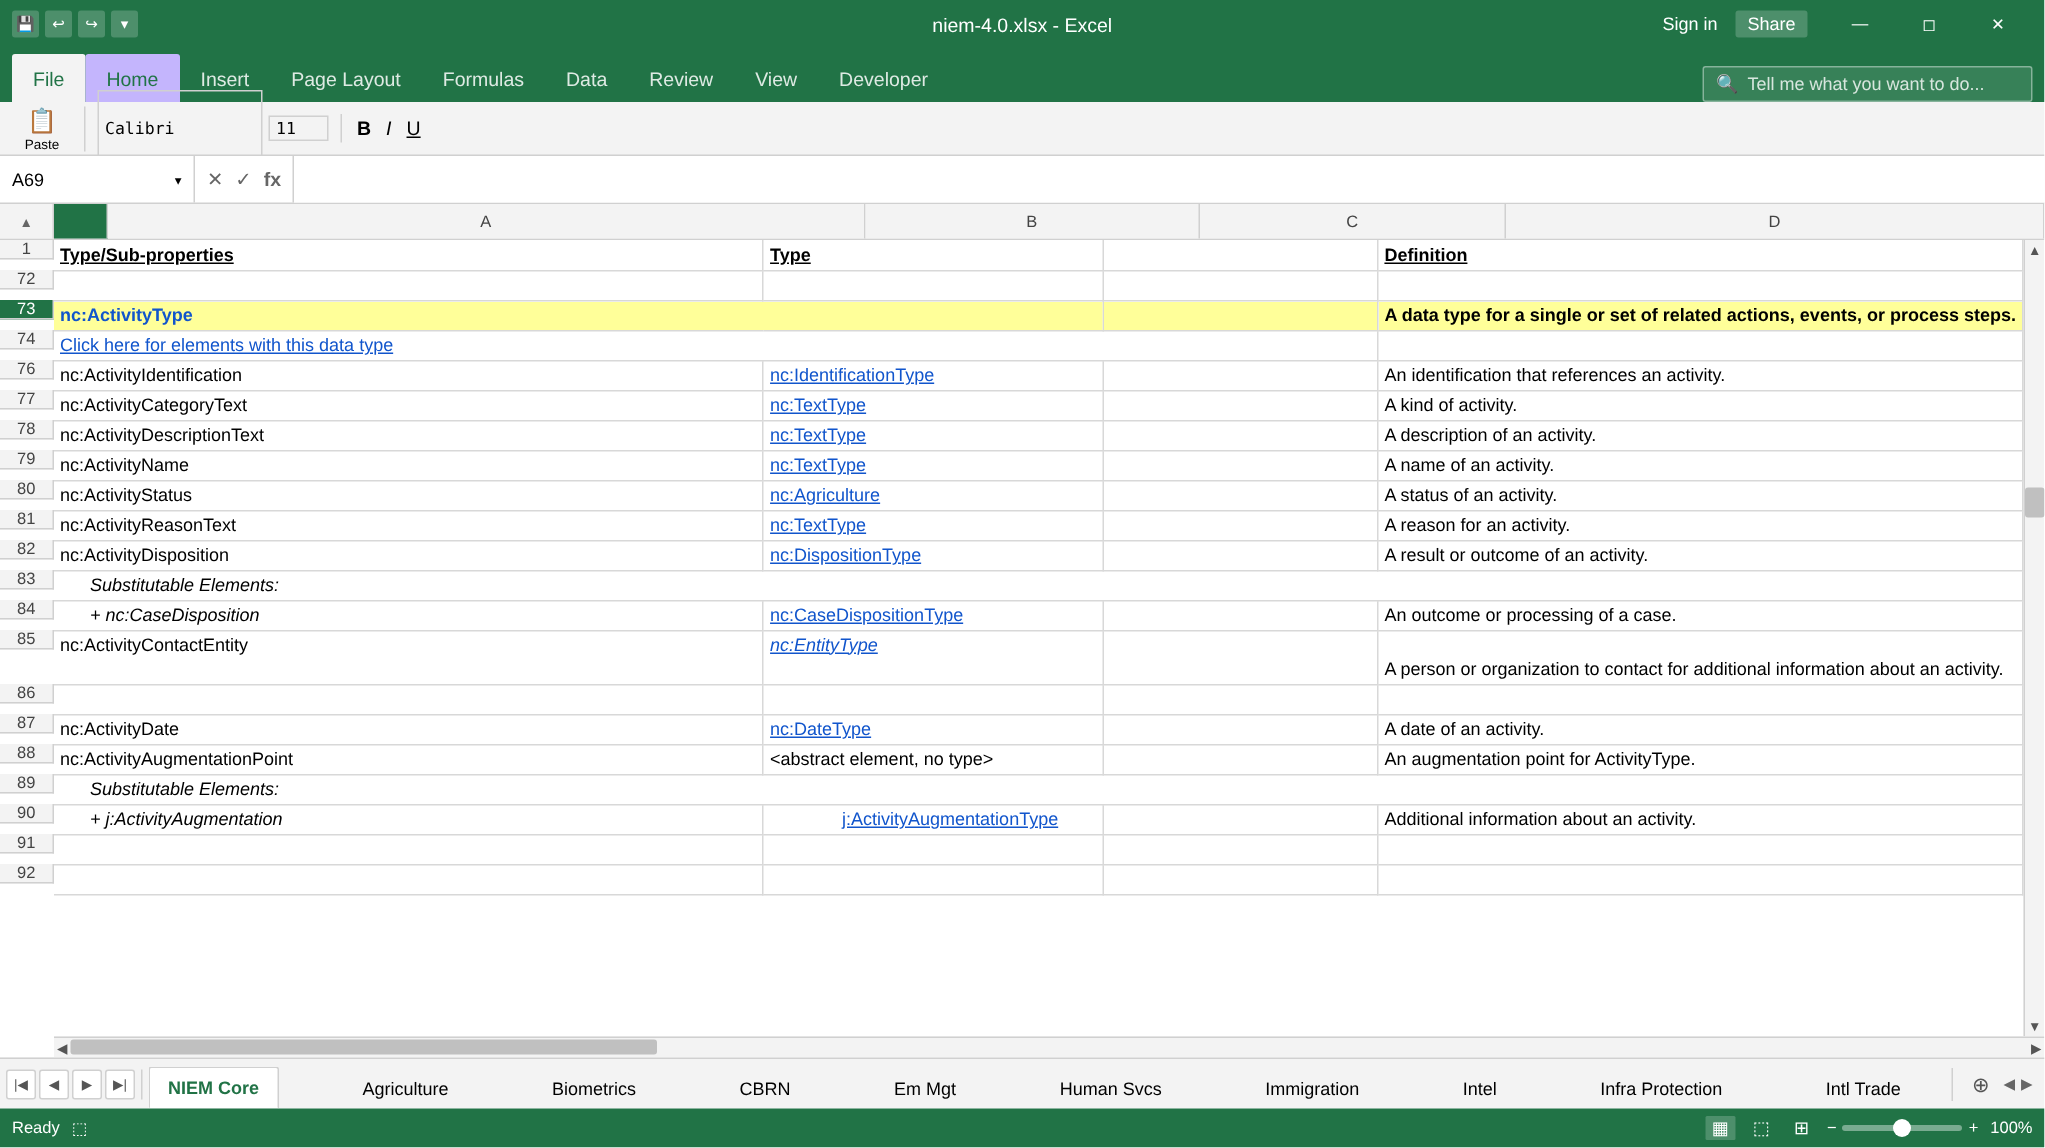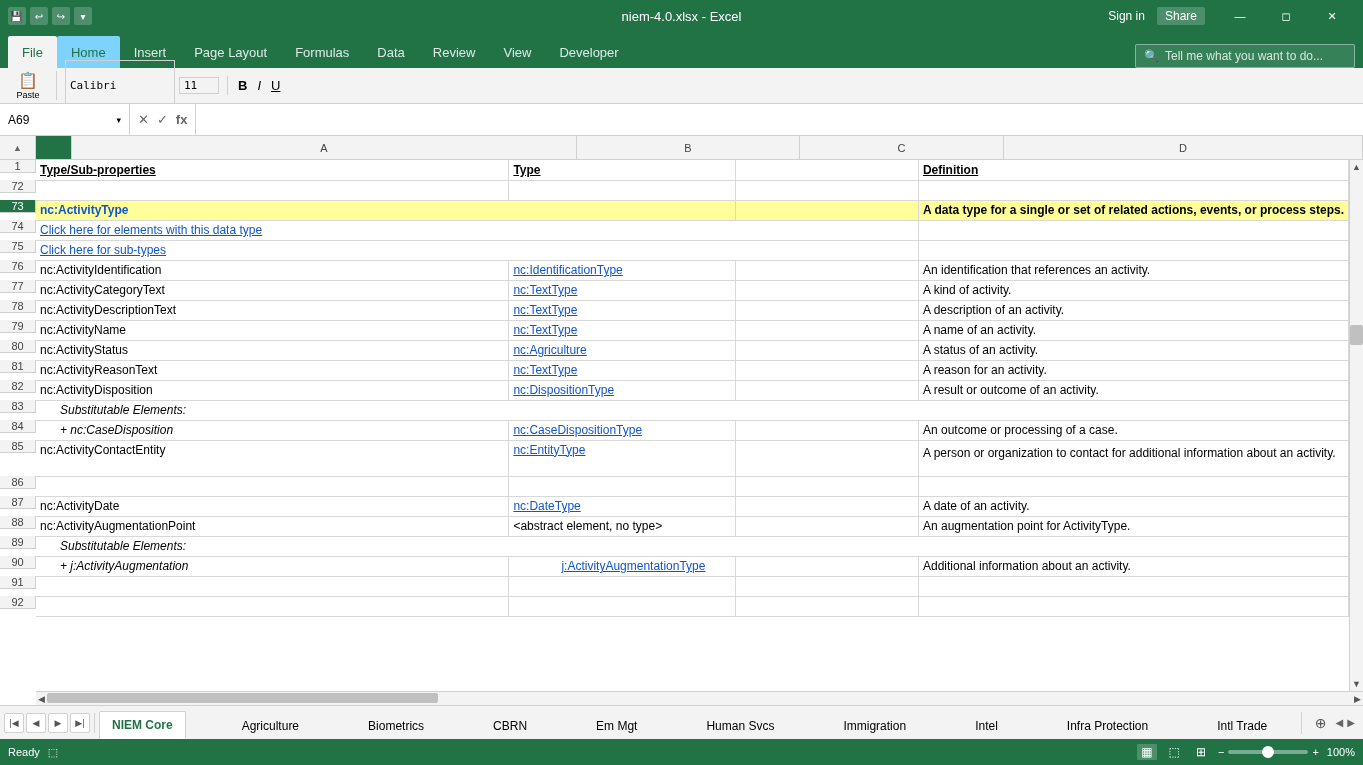--- a/index.html
+++ b/index.html
@@ -82,21 +82,21 @@
     <div class="win-controls">
       <div class="win-btn">—</div>
       <div class="win-btn">◻</div>
       <div class="win-btn close">✕</div>
     </div>
   </div>
 </div>
 
 <div class="ribbon-tabs">
   <div class="ribbon-tab active">File</div>
-  <div class="ribbon-tab active" style="background:#7dd3fc; color:#217346;">Home</div>
+  <div class="ribbon-tab active" style="background:#c4b5fd; color:#217346;">Home</div>
   <div class="ribbon-tab">Insert</div>
   <div class="ribbon-tab">Page Layout</div>
   <div class="ribbon-tab">Formulas</div>
   <div class="ribbon-tab">Data</div>
   <div class="ribbon-tab">Review</div>
   <div class="ribbon-tab">View</div>
   <div class="ribbon-tab">Developer</div>
   <div class="ribbon-search">
     <span style="font-size:12px;">🔍</span>
     <span style="color:rgba(255,255,255,0.8)">Tell me what you want to do...</span>
@@ -179,25 +179,20 @@
           <td class="cell yellow-bg"></td>
           <td class="cell yellow-bg" style="font-weight:bold;"><strong>A data type for a single or set of related actions, events, or process steps.</strong></td>
         </tr>
 
         <tr>
           <td class="row-header">74</td>
           <td class="cell" colspan="3"><a href="#" style="color:#1155cc;">Click here for elements with this data type</a></td>
           <td class="cell"></td>
         </tr>
 
-        <tr>
-          <td class="row-header">75</td>
-          <td class="cell" colspan="3"><a href="#" style="color:#1155cc;">Click here for sub-types</a></td>
-          <td class="cell"></td>
-        </tr>
 
         <tr>
           <td class="row-header">76</td>
           <td class="cell">nc:ActivityIdentification</td>
           <td class="cell"><a href="#" style="color:#1155cc;">nc:IdentificationType</a></td>
           <td class="cell"></td>
           <td class="cell">An identification that references an activity.</td>
         </tr>
 
         <tr>
@@ -257,23 +252,23 @@
           <td class="row-header">84</td>
           <td class="cell" style="font-style:italic; padding-left:24px;">+ nc:CaseDisposition</td>
           <td class="cell"><a href="#" style="color:#1155cc;">nc:CaseDispositionType</a></td>
           <td class="cell"></td>
           <td class="cell">An outcome or processing of a case.</td>
         </tr>
 
         <tr>
           <td class="row-header">85</td>
           <td class="cell" style="height:36px; vertical-align:top; padding-top:2px;">nc:ActivityContactEntity</td>
-          <td class="cell" style="vertical-align:top; padding-top:2px;"><a href="#" style="color:#1155cc;">nc:EntityType</a></td>
+          <td class="cell" style="vertical-align:top; padding-top:2px;"><a href="#" style="color:#1155cc;font-style:italic;">nc:EntityType</a></td>
           <td class="cell" style="vertical-align:top;"></td>
-          <td class="cell" style="white-space:normal; height:36px; vertical-align:top; padding-top:5px;">A person or organization to contact for additional information about an activity.</td>
+          <td class="cell" style="white-space:normal; height:36px; vertical-align:top; padding-top:18px;">A person or organization to contact for additional information about an activity.</td>
         </tr>
 
         <tr>
           <td class="row-header">86</td>
           <td class="cell"></td>
           <td class="cell"></td>
           <td class="cell"></td>
           <td class="cell"></td>
         </tr>
 

